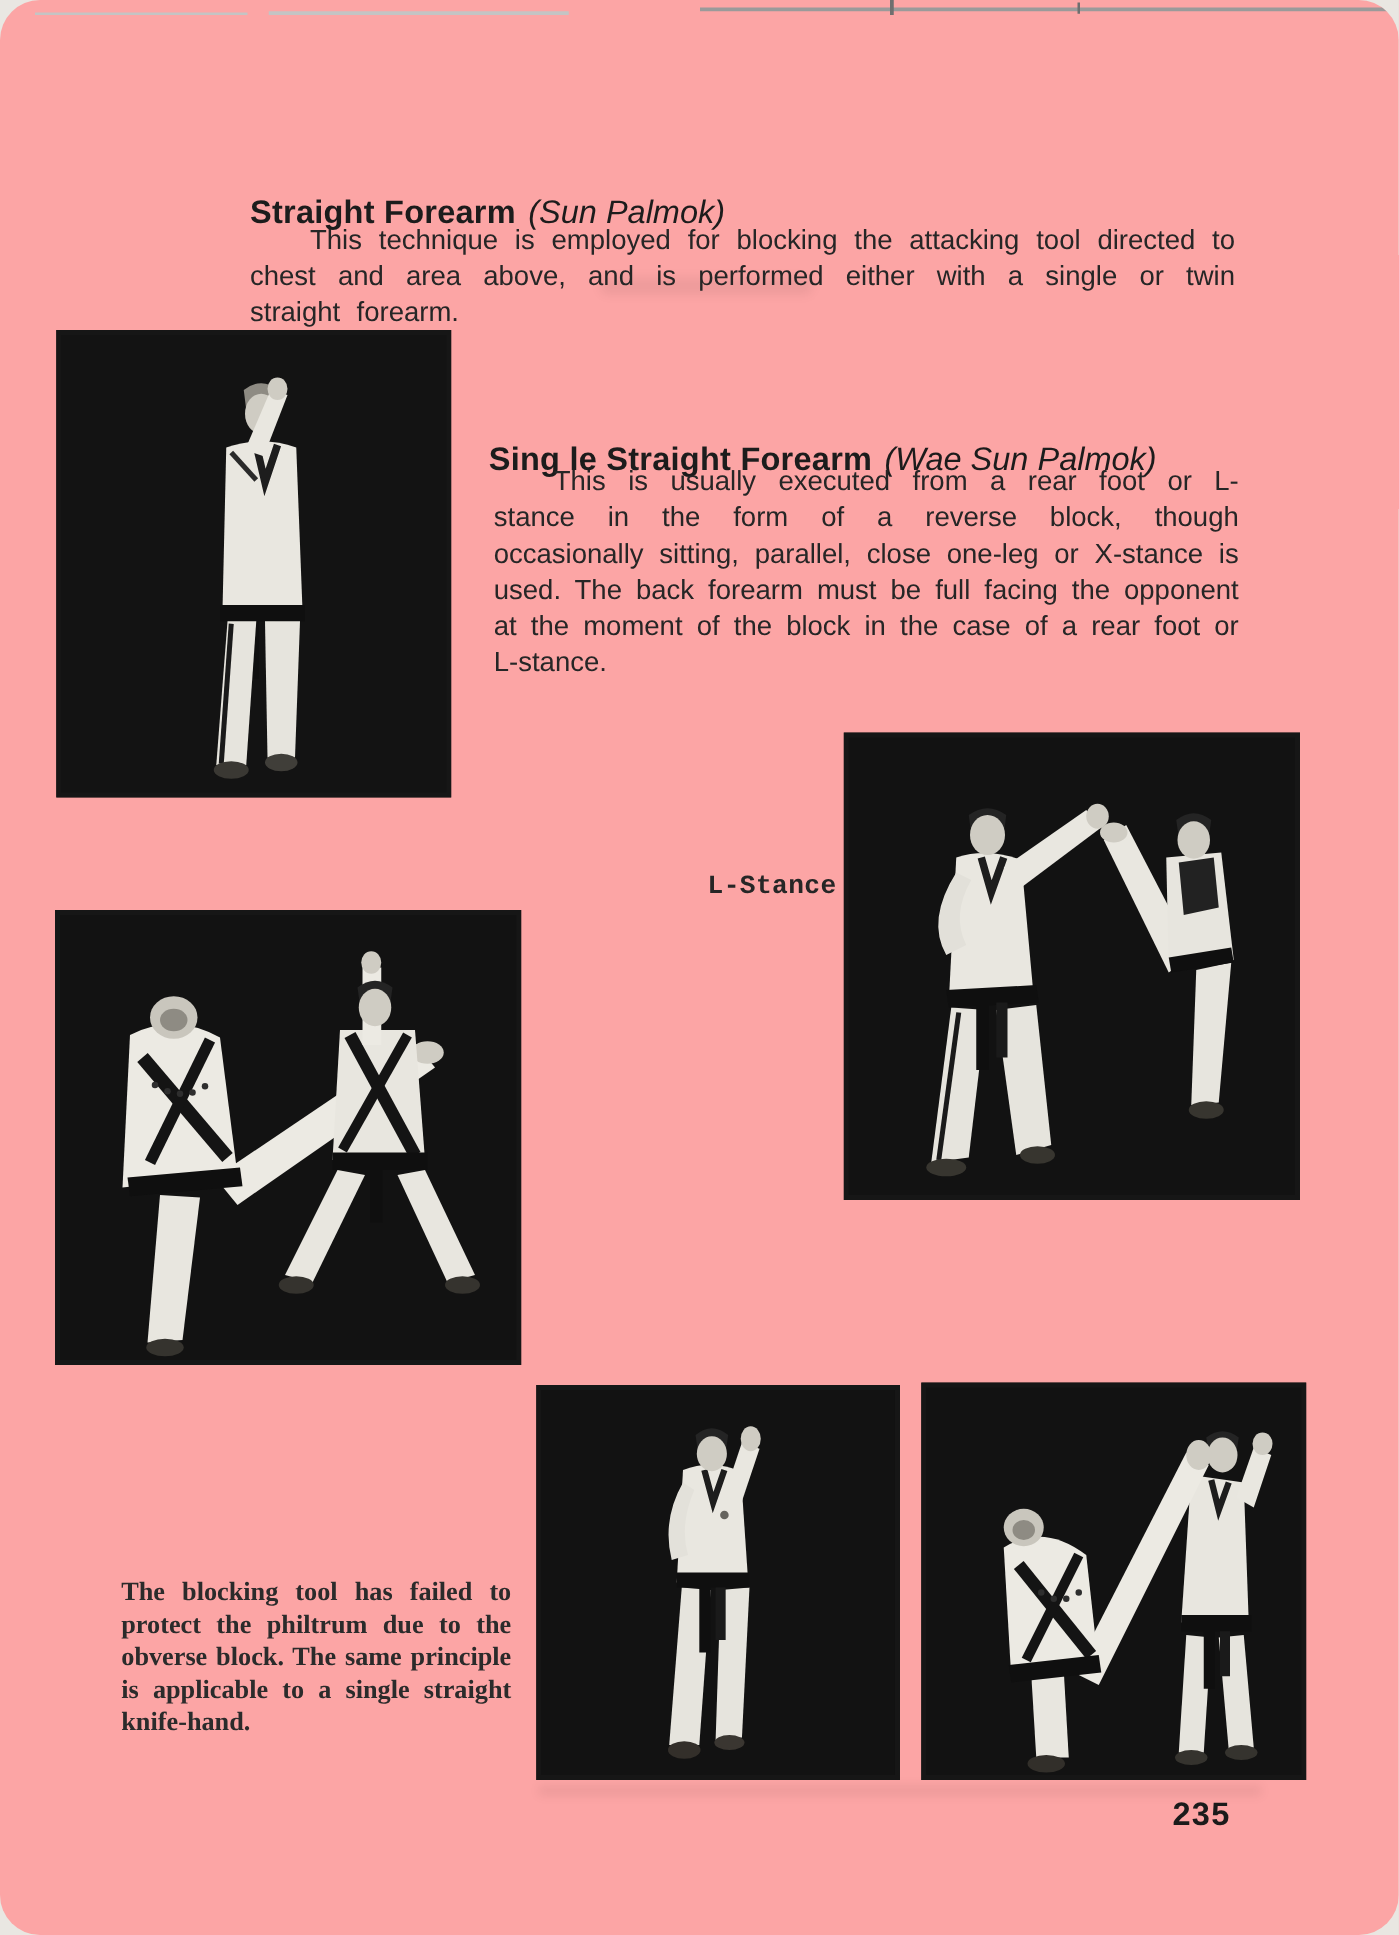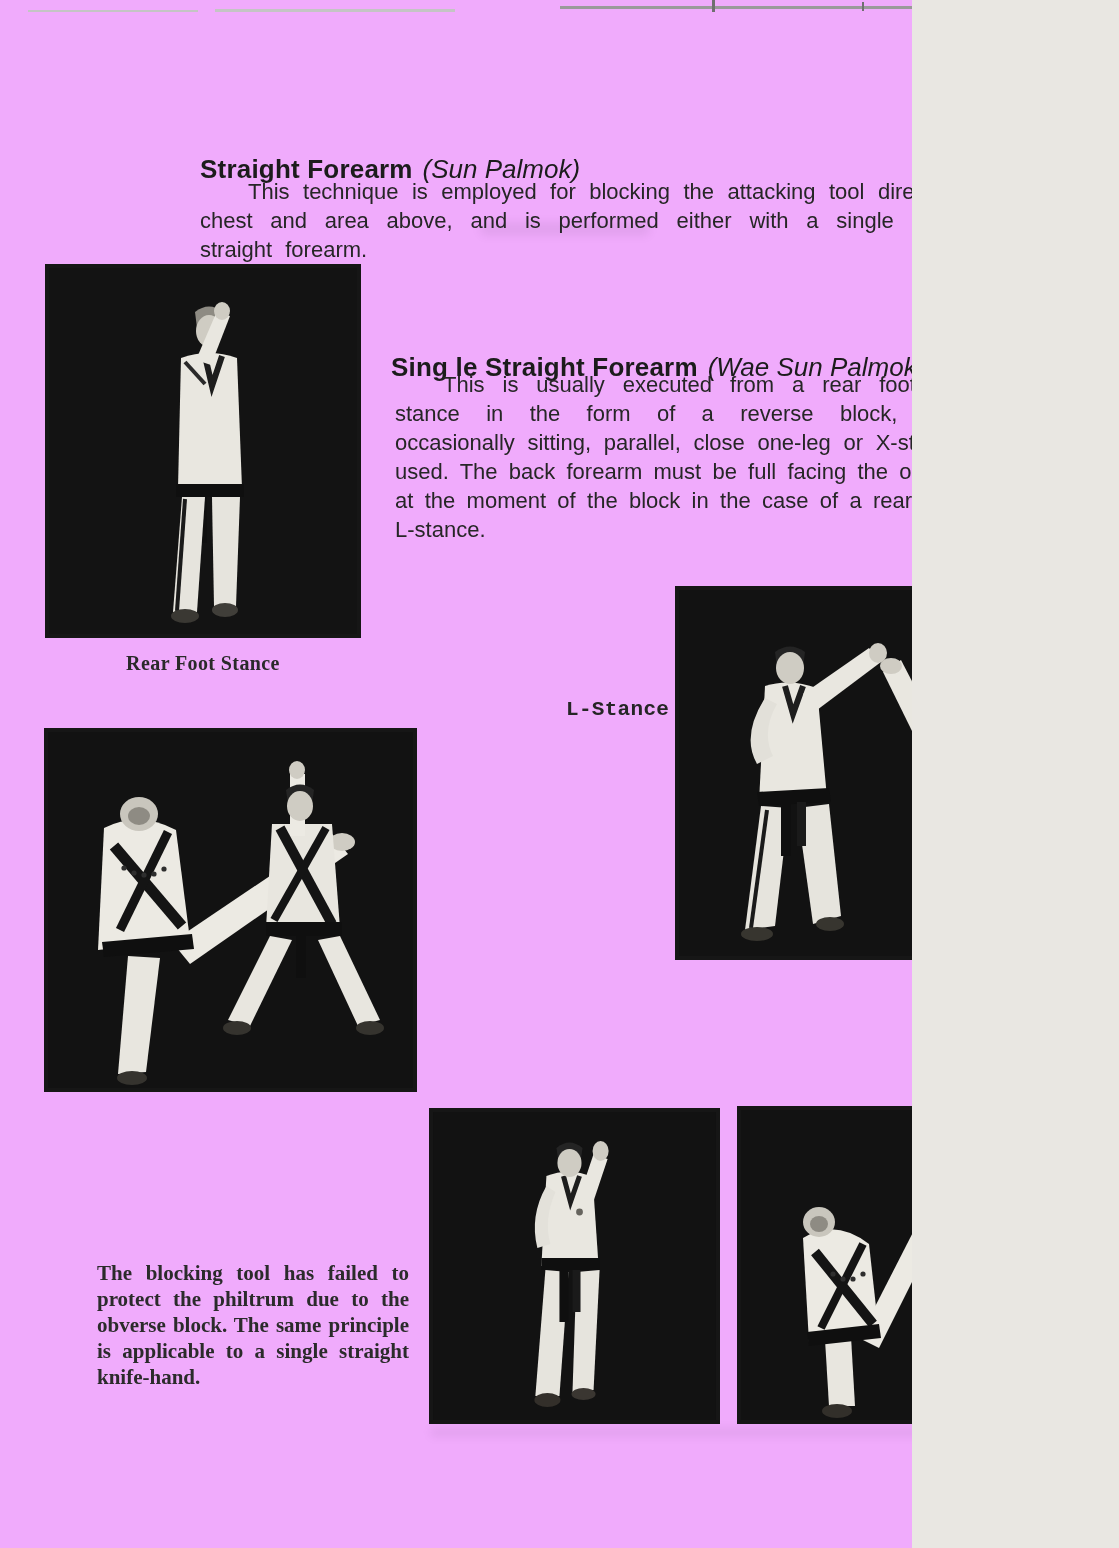--- a/index.html
+++ b/index.html
@@ -1,18 +1,18 @@
 <!DOCTYPE html>
 <html><head>
 <meta charset="utf-8">
 <style>
   html,body{margin:0;padding:0;background:#e9e7e2;}
   .page{
-    position:relative;width:912px;height:1548px;background:#f0abfc;
-    font-family:"Liberation Sans", sans-serif;overflow:hidden;color:#232323;
+    position:relative;width:1119px;height:1548px;background:#fca5a5;
+    font-family:"Liberation Sans", sans-serif;overflow:hidden;color:#232323;border-radius:32px;
   }
   
   .artifact{position:absolute;background:#9a9a9a;}
   .artifact.faint{background:#c4c4c4;}
   .artifact.dark{background:#6f6f6f;}
   .smudge{position:absolute;background:rgba(0,0,0,0.055);filter:blur(4px);border-radius:6px;}
 
   
   .heading{
     position:absolute;font-size:26px;font-weight:bold;color:#1c1c1c;
@@ -79,21 +79,20 @@
       <rect x="131" y="220" width="68" height="13" fill="#0f0f0f"></rect>
       <rect x="153" y="233" width="9" height="46" fill="#101010"></rect>
       <rect x="167" y="233" width="8" height="38" fill="#1c1c1c"></rect>
       <path d="M137 233 L160 233 L152 348 L128 348 Z" fill="#e6e4dd"></path>
       <path d="M167 233 L195 233 L191 342 L169 342 Z" fill="#e6e4dd"></path>
       <path d="M140 235 L132 347" stroke="#1a1a1a" stroke-width="4" fill="none"></path>
       <ellipse cx="140" cy="352" rx="14" ry="7" fill="#3a3833"></ellipse>
       <ellipse cx="180" cy="346" rx="13" ry="7" fill="#403e39"></ellipse>
     </svg>
   </figure>
-  <figcaption class="caption" style="left:45px;top:652px;width:316px;">Rear Foot Stance</figcaption>
 
   <h2 class="heading" style="left:391px;top:330px;"><span>Sing le Straight Forearm</span><span class="h-italic">(Wae Sun Palmok)</span></h2>
   <p class="body-par par-2" style="left:395px;top:348px;width:596px;">This is usually executed from a rear foot or L-stance in the form of a reverse block, though occasionally sitting, parallel, close one-leg or X-stance is used. The back forearm must be full facing the opponent at the moment of the block in the case of a rear foot or L-stance.</p>
 
   <div class="stance-label" style="left:566px;top:698px;">L-Stance</div>
 
   <figure class="photo" style="left:675px;top:586px;width:365px;height:374px;margin:0;">
     <svg viewBox="0 0 365 374" preserveAspectRatio="none">
       <rect width="365" height="374" fill="#161616"></rect>
       <rect x="4" y="4" width="357" height="366" fill="#121212"></rect>

